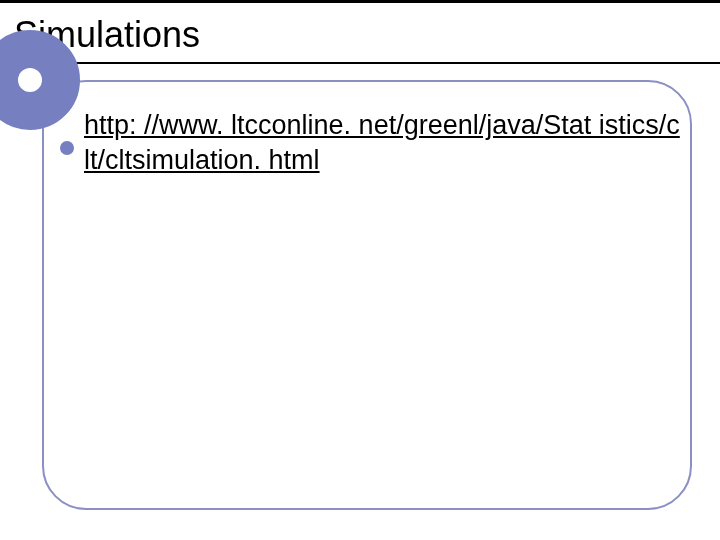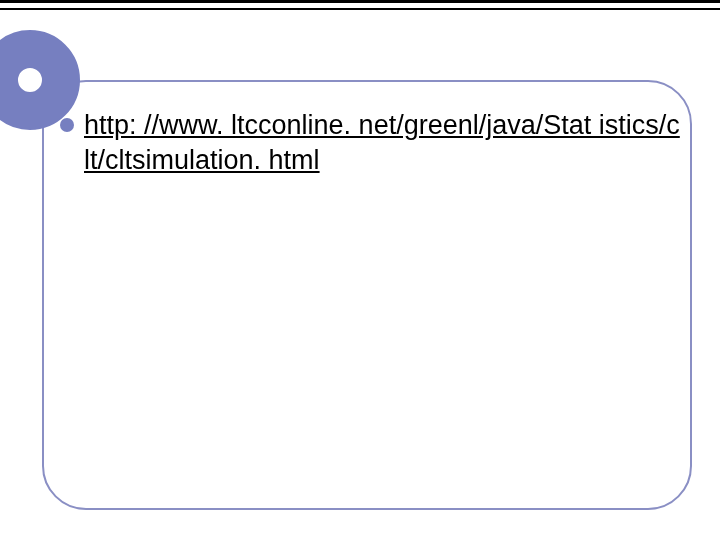--- a/index.html
+++ b/index.html
@@ -70,21 +70,21 @@
     }
     .body-area {
       position: absolute;
       top: 108px;
       left: 60px;
       right: 40px;
       z-index: 2;
     }
     .bullet-item {
       display: flex;
-      align-items: flex-start;
+      align-items: center;
     }
     .bullet-dot {
       width: 14px;
       height: 14px;
       background: #767fc0;
       border-radius: 50%;
       margin-top: 10px;
       margin-right: 10px;
       flex-shrink: 0;
     }
@@ -99,20 +99,21 @@
     }
   </style>
 </head>
 <body>
 
 <div class="slide">
   <div class="circle-accent"></div>
 
   <div class="title-area">
     <div class="title-line-top"></div>
+    <div class="title-text">Simulations</div>
     <div class="title-line-bottom"></div>
   </div>
 
   <div class="content-frame"></div>
 
   <div class="body-area">
     <div class="bullet-item">
       <div class="bullet-dot"></div>
       <span class="bullet-link">http: //www. ltcconline. net/greenl/java/Stat istics/clt/cltsimulation. html</span>
     </div>

